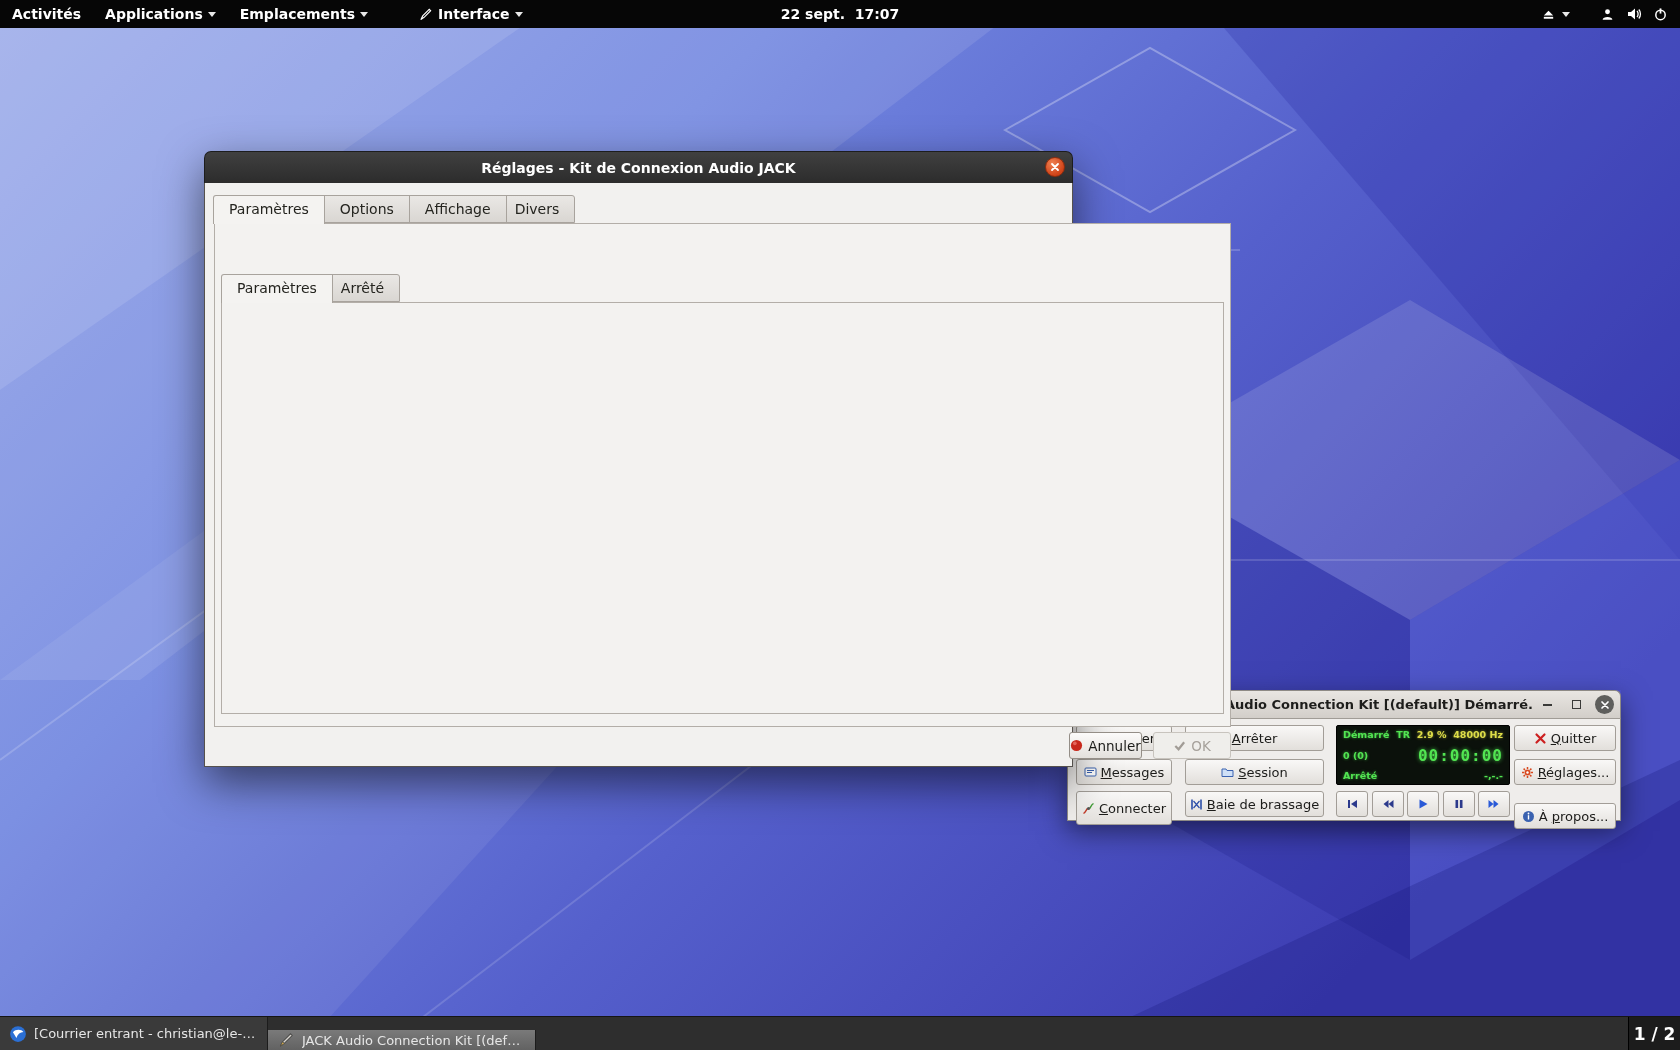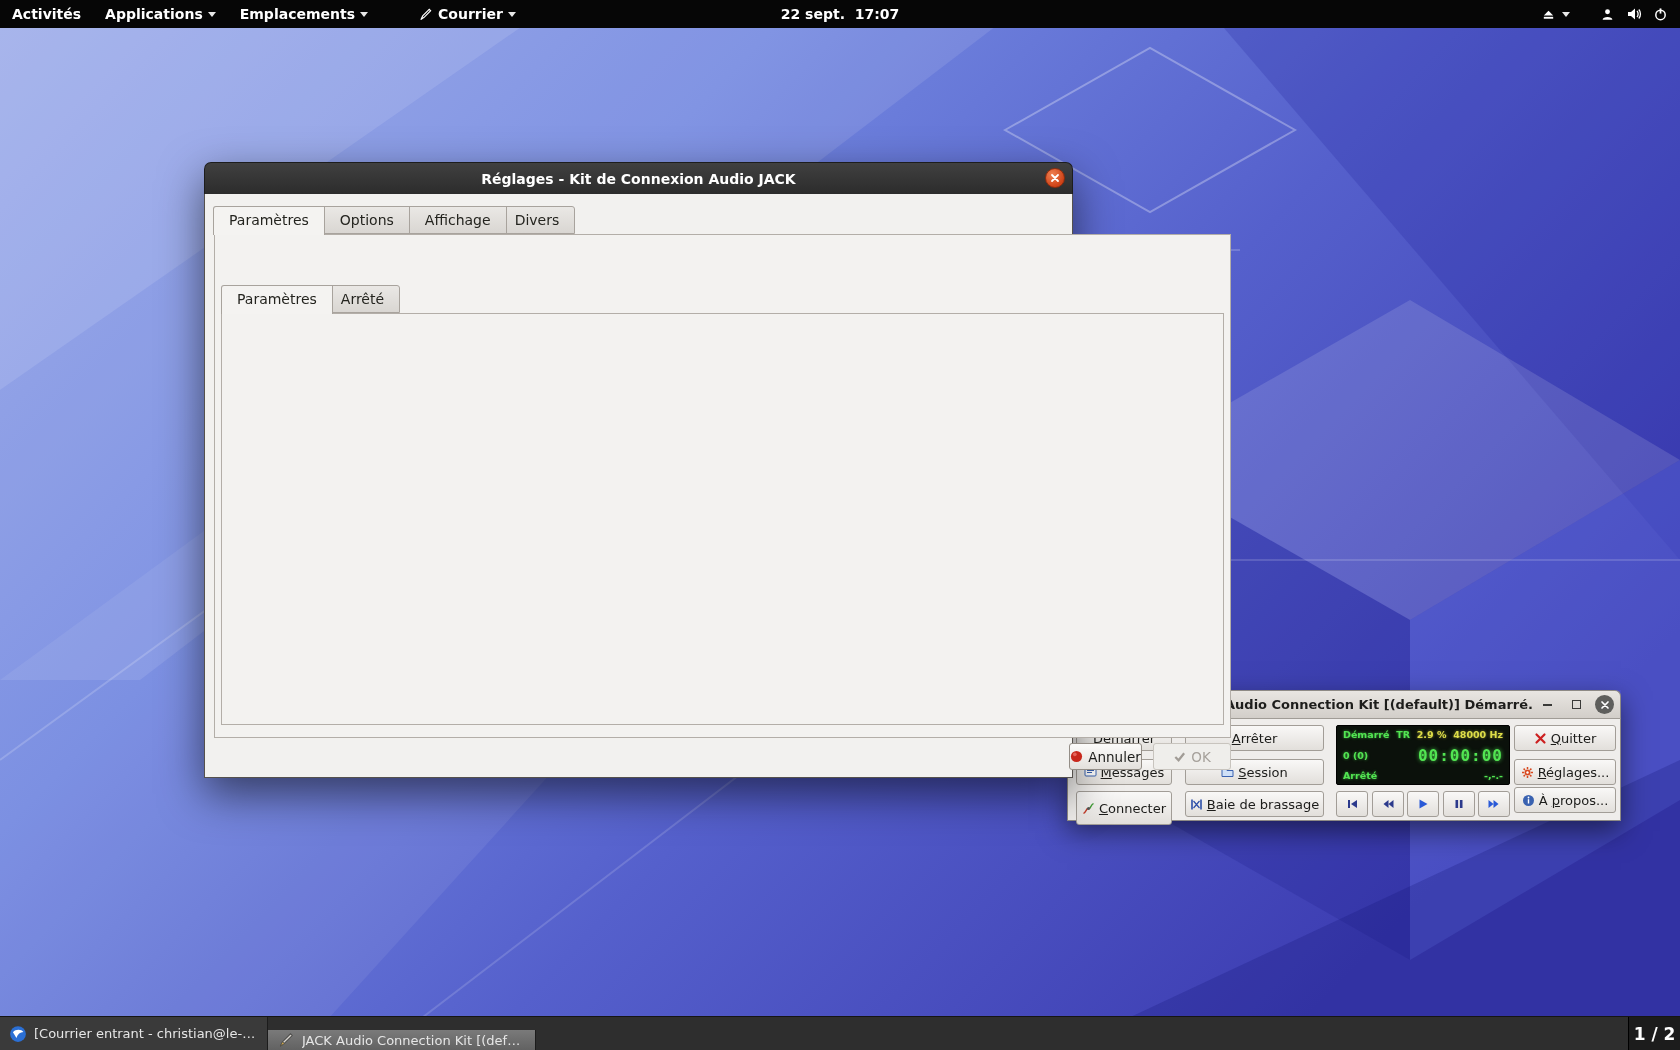--- a/index.html
+++ b/index.html
@@ -17,21 +17,21 @@
   .tb-item { display:flex; align-items:center; gap:5px; padding:0 12px; height:100%; cursor:default; }
   .tb-app { margin-left:26px; }
   .caret { width:0; height:0; border-left:4px solid transparent; border-right:4px solid transparent;
     border-top:5px solid #e8e8e8; display:inline-block; }
   .tb-clock { position:absolute; left:50%; transform:translateX(-50%); top:0; height:28px;
     display:flex; align-items:center; padding:0 10px; white-space:pre; }
   .tb-right { position:absolute; right:4px; top:0; height:28px; display:flex; align-items:center; gap:18px; }
   .tbicon { display:inline-flex; align-items:center; }
 
   
-  .dialog { position:absolute; left:204px; top:162px; width:869px; height:616px; z-index:30;
+  .dialog { position:absolute; left:204px; top:151px; width:869px; height:616px; z-index:30;
     box-shadow:0 16px 44px rgba(0,0,0,.55); border-radius:7px 7px 2px 2px; }
   .dlg-titlebar { position:absolute; left:0; top:0; right:0; height:32px;
     background:linear-gradient(#404040,#2c2c2c); border:1px solid #1d1d1d; border-bottom:none;
     border-radius:7px 7px 0 0; display:flex; align-items:center; justify-content:center;
     color:#fff; font-size:14px; font-weight:bold; }
   .dclose { position:absolute; right:8px; top:6px; width:20px; height:20px; border-radius:50%;
     background:radial-gradient(circle at 35% 30%, #f08152, #cf4318 70%); display:flex;
     align-items:center; justify-content:center; border:1px solid #8f2c0d; }
   .dlg-body { position:absolute; left:0; top:32px; right:0; bottom:0; background:#f2f1ef;
     border:1px solid #55514d; border-top:none; }
@@ -160,21 +160,21 @@
       <div class="tb-item">
         <span>Emplacements</span>
         <i class="caret"></i>
       </div>
       <div class="tb-item tb-app">
         <span class="tbicon">
           <svg width="15" height="15" viewBox="0 0 16 16">
               <path d="M3,13.5 L5,9.5 L12,2.5 L13.5,4 L6.5,11 z" fill="none" stroke="#fff" stroke-width="1.2"></path>
             </svg>
         </span>
-        <span>Courrier</span>
+        <span>Interface</span>
         <i class="caret"></i>
       </div>
     </div>
     <div class="tb-clock">22 sept.  17:07</div>
     <div class="tb-right">
       <div class="tb-item" style="padding:0 4px; gap:6px;">
         <span class="tbicon">
           <svg width="15" height="15" viewBox="0 0 16 16">
               <path d="M3,9 L8,4 L13,9 z" fill="#fff"></path>
               <rect x="3" y="10.5" width="10" height="2" fill="#fff"></rect>
@@ -311,21 +311,21 @@
           <svg width="12" height="12" viewBox="0 0 12 12">
               <path d="M2.5,2 h2.6 v8 h-2.6 z M6.9,2 h2.6 v8 h-2.6 z" fill="#2c3a8c"></path>
             </svg>
         </span>
         <span class="tbtn">
           <svg width="12" height="12" viewBox="0 0 12 12">
               <path d="M0.5,2 L5.5,6 L0.5,10 z M5.5,2 L10.5,6 L5.5,10 z" fill="#2a5ad7"></path>
             </svg>
         </span>
       </div>
-      <div class="qbtn" style="left:446px; top:68px; width:102px; height:26px;">
+      <div class="qbtn" style="left:446px; top:84px; width:102px; height:26px;">
         <svg width="13" height="13" viewBox="0 0 13 13">
             <circle cx="6.5" cy="6.5" r="5.5" fill="#3a62b0"></circle>
             <rect x="5.8" y="5.2" width="1.4" height="4.3" fill="#fff"></rect>
             <circle cx="6.5" cy="3.5" r="0.9" fill="#fff"></circle>
           </svg>
         <span>À <u>p</u>ropos...</span>
       </div>
     </div>
   </div>
 

